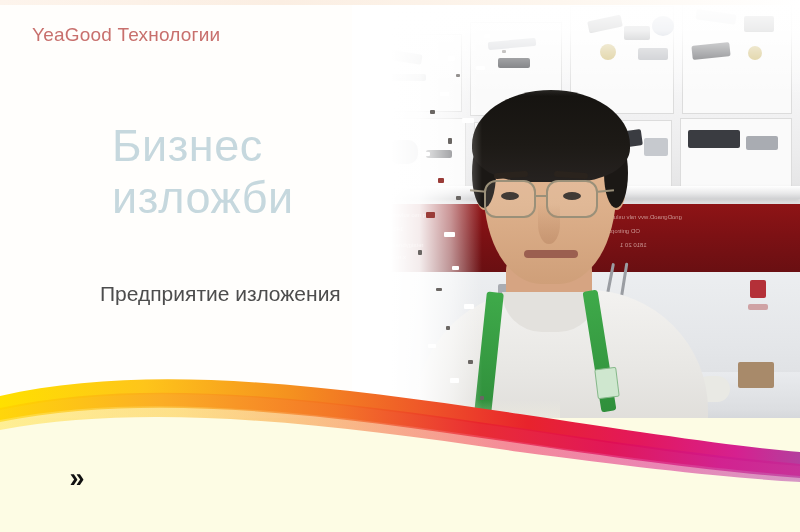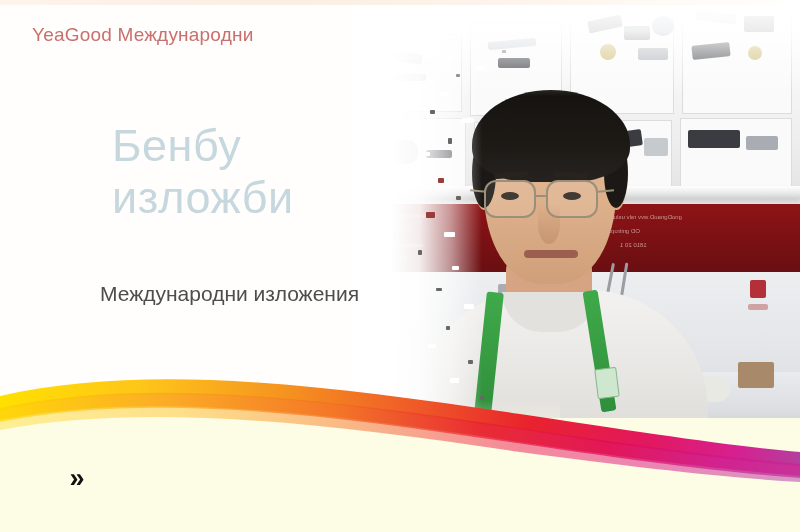--- a/index.html
+++ b/index.html
@@ -401,22 +401,22 @@
 
     <path d="M0,44 C150,10 330,34 520,62 C640,80 730,94 800,100 L800,114 C720,108 630,94 510,76 C320,48 150,26 0,58 Z" fill="url(#gTop)"></path>
 
     <path d="M0,56 C150,24 330,48 520,76 C640,94 730,106 800,112 L800,126 C720,120 630,108 510,90 C320,62 150,40 0,70 Z" fill="url(#gMid)" opacity="0.95"></path>
 
     <path d="M0,68 C150,38 330,62 520,90 C640,108 730,118 800,124 L800,132 L0,132 Z" fill="url(#gLow)" opacity="0.55"></path>
 
     <path d="M0,78 C150,50 330,72 520,100 C640,116 730,126 800,130 L800,132 L0,132 Z" fill="#fdfce4"></path>
   </svg>
 
-  <div class="brand">YeaGood Международни</div>
-  <div class="title">Бенбу
+  <div class="brand">YeaGood Технологии</div>
+  <div class="title">Бизнес
 изложби</div>
-  <div class="subtitle">Международни изложения</div>
+  <div class="subtitle">Предприятие изложения</div>
 
   <div class="footer-row">
     <span class="chev">»</span>
   </div>
 
 </div>
 
 </body></html>

